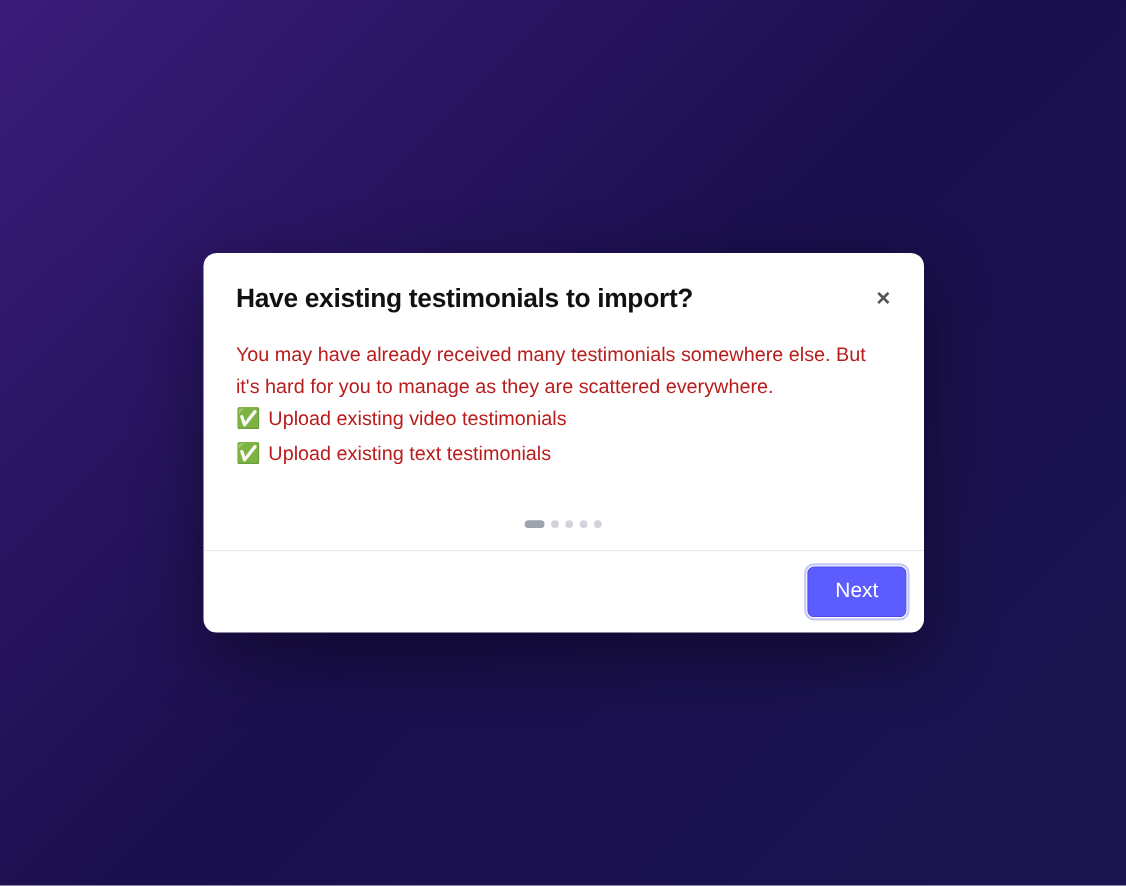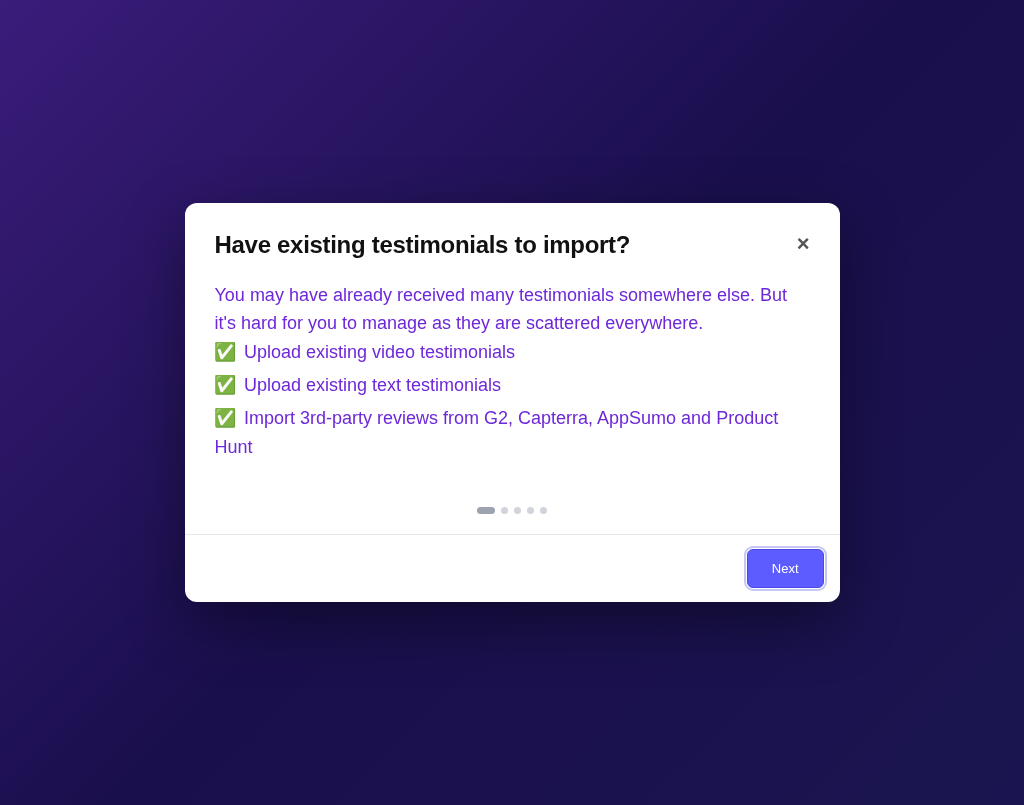--- a/index.html
+++ b/index.html
@@ -49,21 +49,21 @@
       color: #555;
       cursor: pointer;
       padding: 0;
       line-height: 1;
       font-weight: bold;
       margin-top: 2px;
     }
 
     .modal-body {
       padding: 22px 30px 28px 30px;
-      color: #6d28d9;
+      color: #b91c1c;
       font-size: 18px;
       line-height: 1.6;
     }
 
     .modal-body p {
       margin-bottom: 26px;
     }
 
     .modal-body p:last-of-type {
       margin-bottom: 0;
@@ -109,21 +109,21 @@
       display: flex;
       justify-content: flex-end;
     }
 
     .next-button {
       background: #5d5dff;
       color: #ffffff;
       border: 1px solid #4a4ae8;
       border-radius: 6px;
       padding: 11px 24px;
-      font-size: 13px;
+      font-size: 19px;
       cursor: pointer;
       outline: 2px solid #c7c7f5;
       outline-offset: 1px;
     }
   </style>
 </head>
 <body>
 
 <div class="modal">
   <div class="modal-header">
@@ -135,24 +135,20 @@
     <p>You may have already received many testimonials somewhere else. But it's hard for you to manage as they are scattered everywhere.</p>
     <div class="feature-list">
       <div class="feature-item">
         <span class="check-emoji">✅</span>
         <span>Upload existing video testimonials</span>
       </div>
       <div class="feature-item">
         <span class="check-emoji">✅</span>
         <span>Upload existing text testimonials</span>
       </div>
-      <div class="feature-item">
-        <span class="check-emoji">✅</span>
-        <span>Import 3rd-party reviews from G2, Capterra, AppSumo and Product Hunt</span>
-      </div>
     </div>
   </div>
 
   <div class="dots-container">
     <span class="dot active"></span>
     <span class="dot"></span>
     <span class="dot"></span>
     <span class="dot"></span>
     <span class="dot"></span>
   </div>

